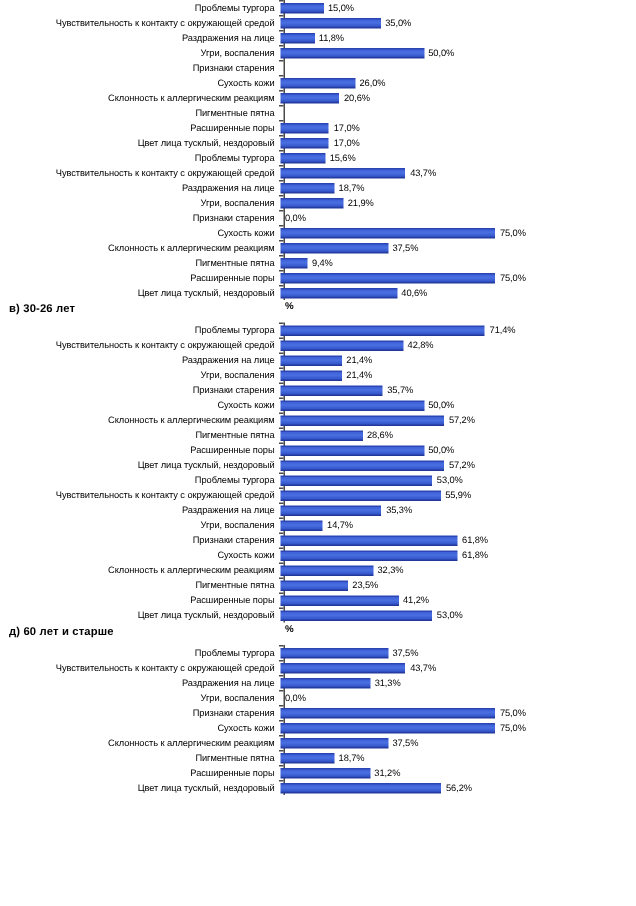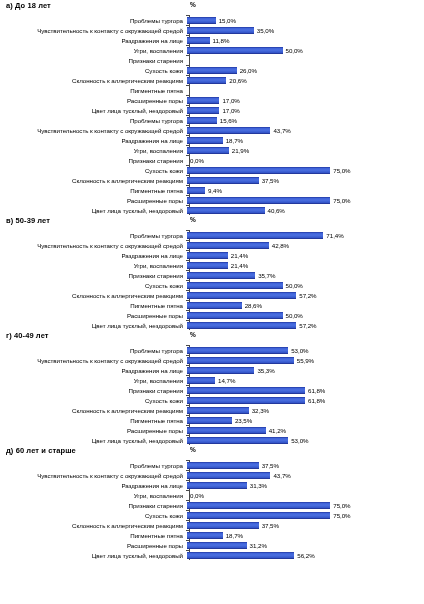--- a/index.html
+++ b/index.html
@@ -105,24 +105,20 @@
     line-height: 9px;
     white-space: nowrap;
     letter-spacing: -0.05px;
   }
 </style>
 </head>
 <body>
 
 <div class="page" id="page">
     <div class="panel">
-      <div class="panel-head">
-        <div class="panel-title">а) До 18 лет</div>
-        <div class="axis-unit">%</div>
-      </div>
       <div class="plot" style="height: 100px;">
         <div class="axis-line"></div>
         <div class="row">
           <div class="tick"></div>
           <div class="cat-label">Проблемы тургора</div>
           <div class="bar-area">
             <div class="bar" style="width: 28.65px;"></div>
             <div class="bar-value" style="left: 31.65px;">15,0%</div>
           </div>
         </div>
@@ -277,21 +273,21 @@
           <div class="cat-label">Цвет лица тусклый, нездоровый</div>
           <div class="bar-area">
             <div class="bar" style="width: 77.546px;"></div>
             <div class="bar-value" style="left: 80.546px;">40,6%</div>
           </div>
         </div>
       </div>
     </div>
     <div class="panel">
       <div class="panel-head">
-        <div class="panel-title">в) 50-39 лет</div>
+        <div class="panel-title">в) 30-26 лет</div>
         <div class="axis-unit">%</div>
       </div>
       <div class="plot" style="height: 100px;">
         <div class="axis-line"></div>
         <div class="row">
           <div class="tick"></div>
           <div class="cat-label">Проблемы тургора</div>
           <div class="bar-area">
             <div class="bar" style="width: 136.374px;"></div>
             <div class="bar-value" style="left: 139.374px;">71,4%</div>
@@ -365,24 +361,20 @@
           <div class="tick"></div>
           <div class="cat-label">Цвет лица тусклый, нездоровый</div>
           <div class="bar-area">
             <div class="bar" style="width: 109.252px;"></div>
             <div class="bar-value" style="left: 112.252px;">57,2%</div>
           </div>
         </div>
       </div>
     </div>
     <div class="panel">
-      <div class="panel-head">
-        <div class="panel-title">г) 40-49 лет</div>
-        <div class="axis-unit">%</div>
-      </div>
       <div class="plot" style="height: 100px;">
         <div class="axis-line"></div>
         <div class="row">
           <div class="tick"></div>
           <div class="cat-label">Проблемы тургора</div>
           <div class="bar-area">
             <div class="bar" style="width: 101.23px;"></div>
             <div class="bar-value" style="left: 104.23px;">53,0%</div>
           </div>
         </div>

